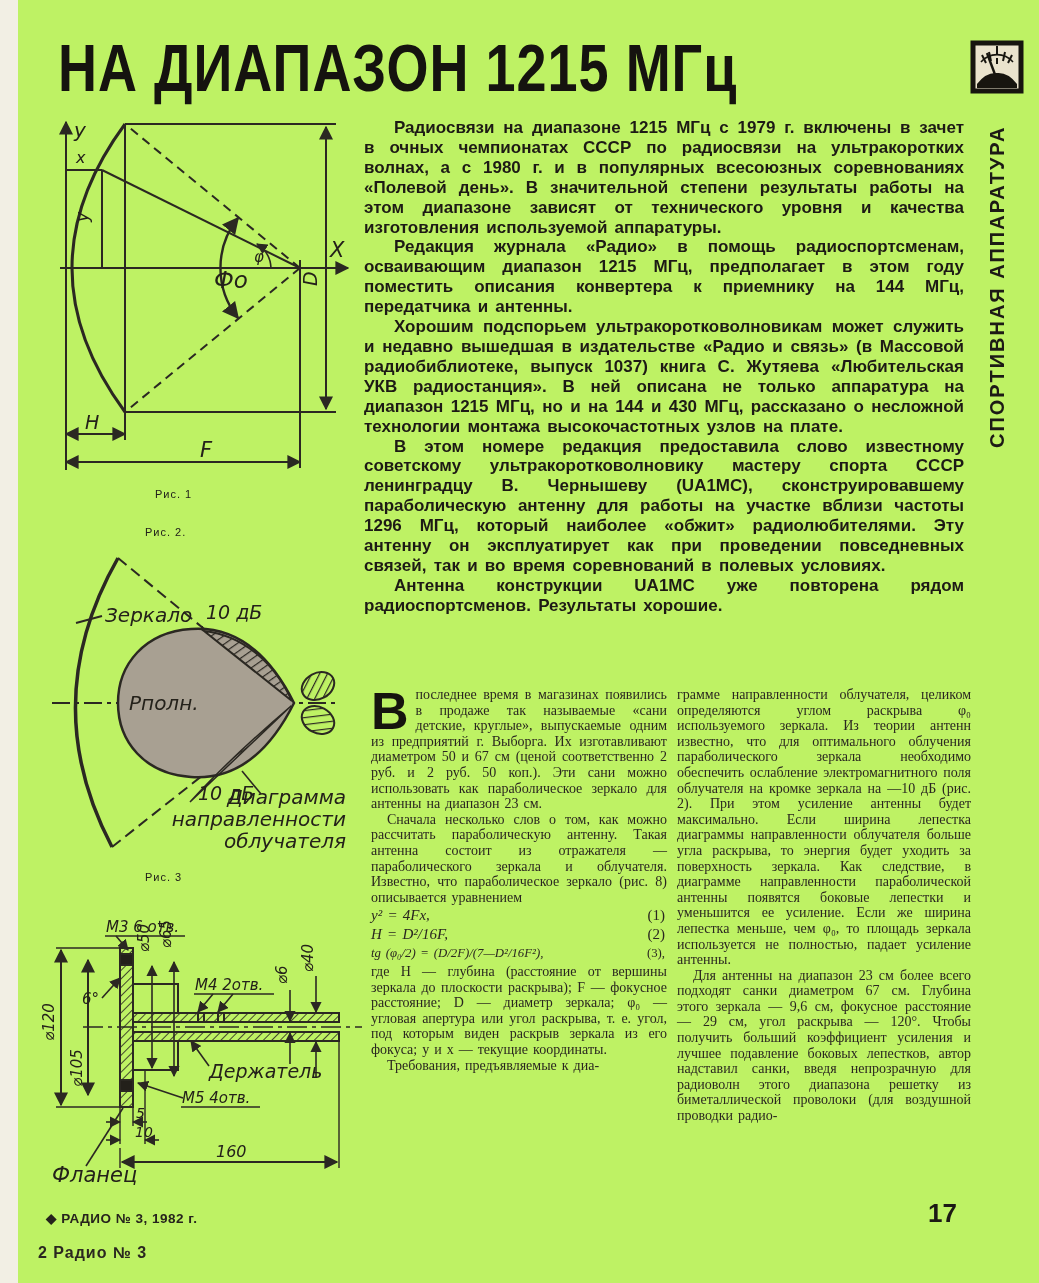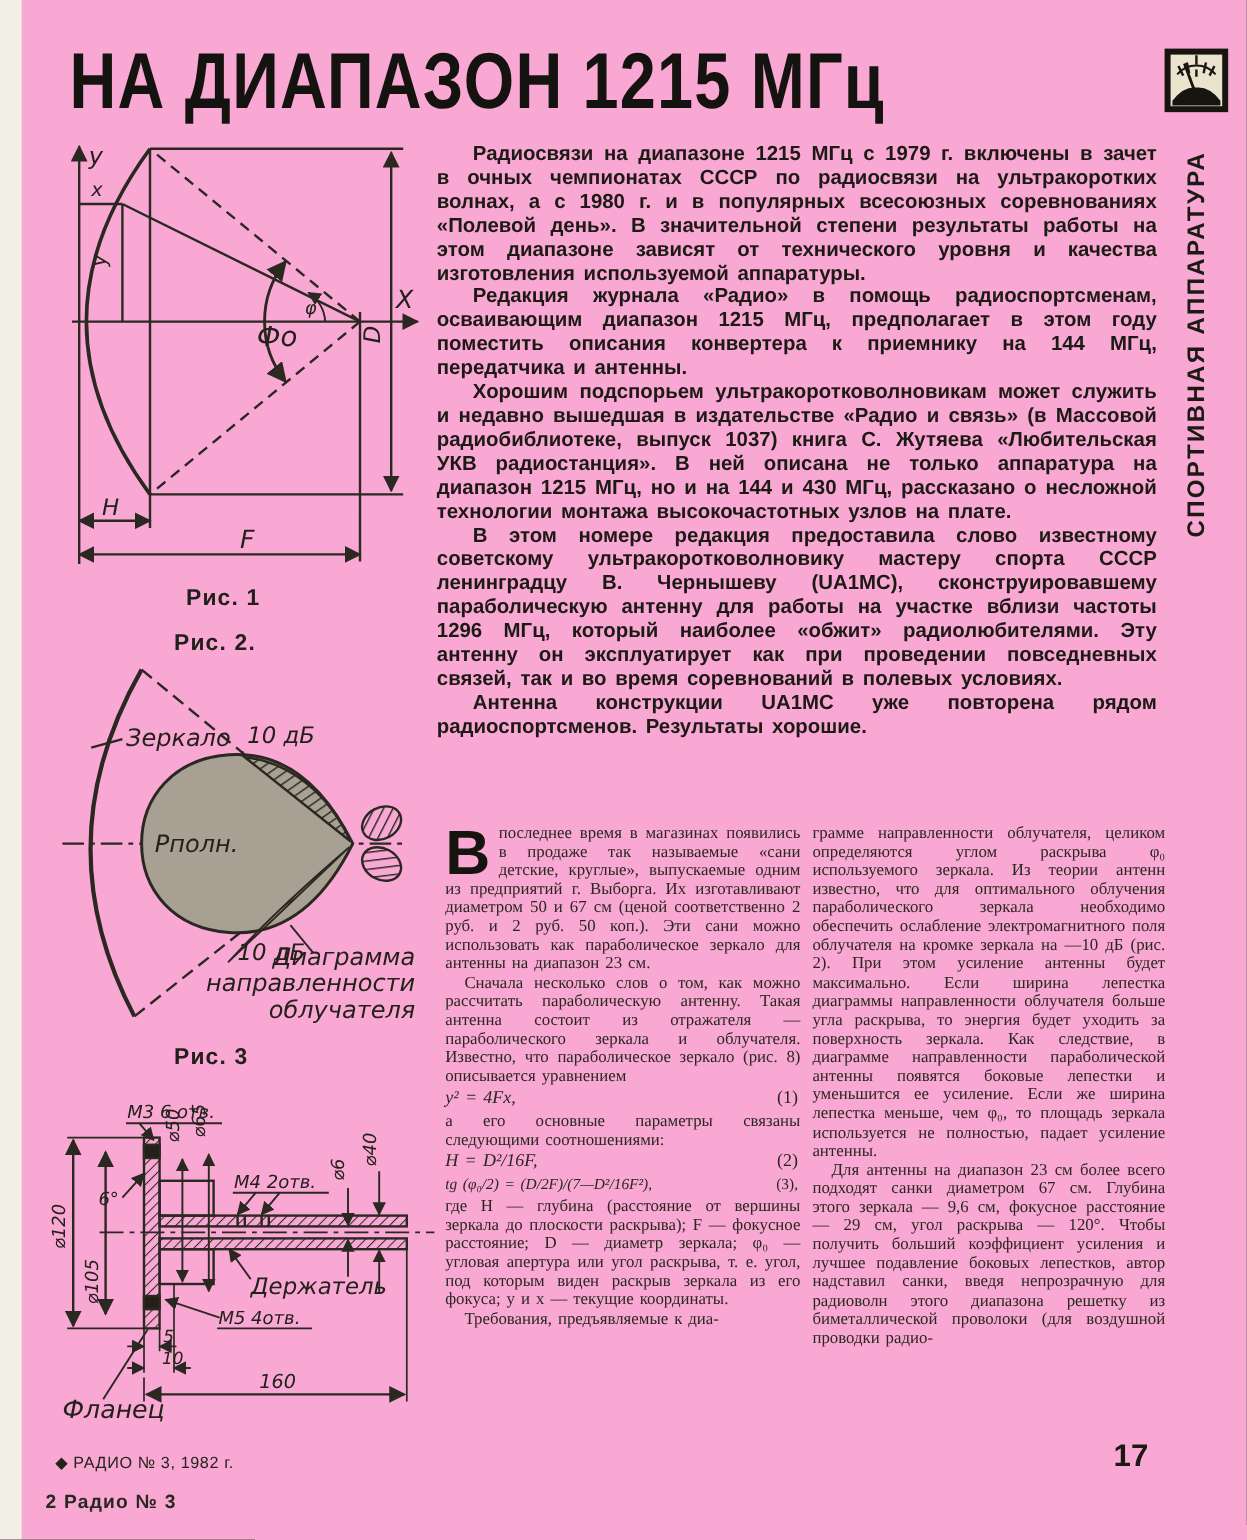--- a/index.html
+++ b/index.html
@@ -1,42 +1,42 @@
 <!DOCTYPE html>
 <html><head>
 <meta charset="utf-8">
 <style>
   html,body{margin:0;padding:0;background:#6b665c;}
-  .page{position:relative;width:1039px;height:1283px;background:#f9a8d4;
+  .page{position:relative;width:1039px;height:1283px;background:#bef264;
         font-family:"Liberation Sans",sans-serif;overflow:hidden;color:#221f19;}
   .edge{position:absolute;left:0;top:0;width:18px;height:1283px;background:#f2efe4;}
   .title{position:absolute;left:58px;top:30px;font-size:54px;font-weight:bold;
          color:#15130f;transform:scaleY(1.22);transform-origin:left top;
          white-space:nowrap;letter-spacing:1px;}
   .banner{position:absolute;left:986px;top:108px;width:30px;height:340px;
           writing-mode:vertical-rl;transform:rotate(180deg);font-weight:bold;
           font-size:20px;letter-spacing:2px;color:#1c1a15;white-space:nowrap;}
   .intro{position:absolute;left:364px;top:118px;width:600px;font-weight:bold;
          font-size:17px;line-height:19.9px;text-align:justify;color:#1d1a15;
          word-spacing:2.5px;}
   .intro p{margin:0;text-indent:30px;}
-  .figcap{position:absolute;font-weight:bold;font-size:19px;letter-spacing:1px;color:#22201b;}
+  .figcap{position:absolute;font-weight:normal;font-size:11px;letter-spacing:1px;color:#22201b;}
   .fig{position:absolute;}
   .col{position:absolute;top:687px;font-family:"Liberation Serif",serif;
        font-size:14px;line-height:15.6px;text-align:justify;color:#2a2720;
        word-spacing:1.5px;}
   .col p{margin:0;text-indent:16px;}
   .col p.noind{text-indent:0;}
   .dropcap{float:left;font-family:"Liberation Sans",sans-serif;font-weight:bold;
            font-size:52px;line-height:42px;margin:3px 7px 0 0;color:#16140e;}
   .formula{position:relative;font-family:"Liberation Serif",serif;font-style:italic;
            text-align:left;margin:3px 0;font-size:15px;}
   .formula .num{position:absolute;right:2px;font-style:normal;}
   .formula.small{font-size:12.8px;}
-  .footer-issue{position:absolute;left:46px;top:1210px;font-weight:normal;
+  .footer-issue{position:absolute;left:46px;top:1210px;font-weight:bold;
                 font-size:13.5px;letter-spacing:.5px;color:#26231c;}
   .footer-imprint{position:absolute;left:38px;top:1244px;font-weight:bold;
                   font-size:16px;letter-spacing:1px;color:#2a2720;text-align:right;}
   .pageno{position:absolute;left:928px;top:1198px;font-weight:bold;font-size:26px;color:#1c1914;}
   svg text{fill:#24211a;}
   .hand{font-family:"DejaVu Sans",sans-serif;font-style:italic;}
 </style>
 </head>
 <body>
 
@@ -223,21 +223,20 @@
       <text x="107" y="227" font-size="14">10</text>
       <text x="188" y="247" font-size="16">160</text>
       <text x="24" y="272" font-size="21">Фланец</text>
     </g>
   </svg>
 
   <div class="col" style="left:371px;width:296px">
     <p class="noind"><span class="dropcap">В</span><span>последнее время в магазинах появились в продаже так называемые «сани детские, круглые», выпускаемые одним из предприятий г. Выборга. Их изготавливают диаметром 50 и 67 см (ценой соответственно 2 руб. и 2 руб. 50 коп.). Эти сани можно использовать как параболическое зеркало для антенны на диапазон 23 см.</span></p>
     <p>Сначала несколько слов о том, как можно рассчитать параболическую антенну. Такая антенна состоит из отражателя — параболического зеркала и облучателя. Известно, что параболическое зеркало (рис. 8) описывается уравнением</p>
     <div class="formula"><span>у² = 4Fх,</span><span class="num">(1)</span></div>
-    <p class="noind">а его основные параметры связаны следующими соотношениями:</p>
     <div class="formula"><span>Н = D²/16F,</span><span class="num">(2)</span></div>
     <div class="formula small"><span>tg (φ₀/2) = (D/2F)/(7—D²/16F²),</span><span class="num">(3),</span></div>
     <p class="noind">где Н — глубина (расстояние от вершины зеркала до плоскости раскрыва); F — фокусное расстояние; D — диаметр зеркала; φ₀ — угловая апертура или угол раскрыва, т. е. угол, под которым виден раскрыв зеркала из его фокуса; у и х — текущие координаты.</p>
     <p>Требования, предъявляемые к диа-</p>
   </div>
 
   <div class="col" style="left:677px;width:294px">
     <p class="noind">грамме направленности облучателя, целиком определяются углом раскрыва φ₀ используемого зеркала. Из теории антенн известно, что для оптимального облучения параболического зеркала необходимо обеспечить ослабление электромагнитного поля облучателя на кромке зеркала на —10 дБ (рис. 2). При этом усиление антенны будет максимально. Если ширина лепестка диаграммы направленности облучателя больше угла раскрыва, то энергия будет уходить за поверхность зеркала. Как следствие, в диаграмме направленности параболической антенны появятся боковые лепестки и уменьшится ее усиление. Если же ширина лепестка меньше, чем φ₀, то площадь зеркала используется не полностью, падает усиление антенны.</p>
     <p>Для антенны на диапазон 23 см более всего подходят санки диаметром 67 см. Глубина этого зеркала — 9,6 см, фокусное расстояние — 29 см, угол раскрыва — 120°. Чтобы получить больший коэффициент усиления и лучшее подавление боковых лепестков, автор надставил санки, введя непрозрачную для радиоволн этого диапазона решетку из биметаллической проволоки (для воздушной проводки радио-</p>
   </div>

